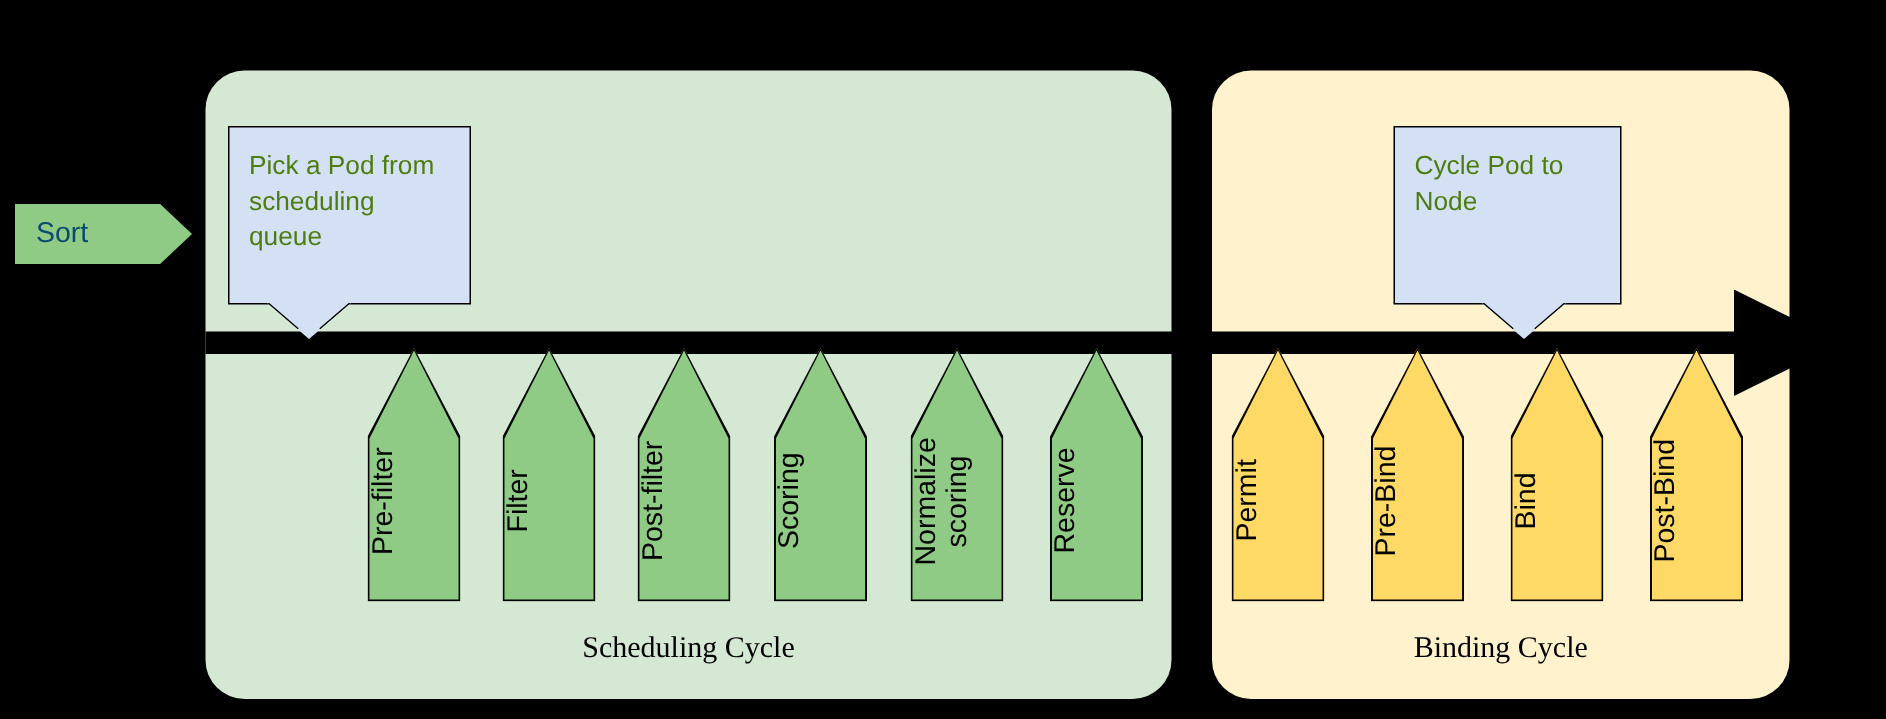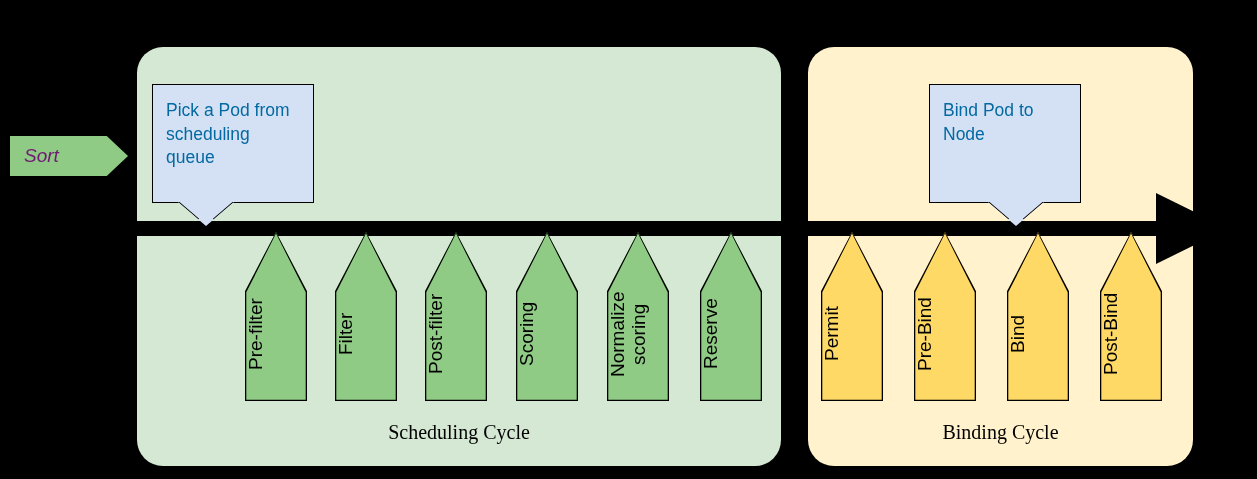--- a/index.html
+++ b/index.html
@@ -28,23 +28,22 @@
     background: #8FCB84;
     -webkit-clip-path: polygon(0 0, 82% 0, 100% 50%, 82% 100%, 0 100%);
     clip-path: polygon(0 0, 82% 0, 100% 50%, 82% 100%, 0 100%);
   }
   .sort-arrow span {
     position: absolute;
     left: 14px;
     top: 50%;
     transform: translateY(-50%);
     font-size: 19px;
-    color: #701a75;
+    color: #0c4a6e;
     white-space: nowrap;
-    font-style: italic;
   }
 
   
   .panel {
     position: absolute;
     border-radius: 26px;
   }
   #scheduling-panel {
     left: 137px;
     top: 47px;
@@ -95,21 +94,21 @@
   .callout {
     position: absolute;
     background: #D4E1F5;
     border: 1px solid #000;
     box-sizing: border-box;
   }
   .callout-text {
     padding: 14px 13px;
     font-size: 17.5px;
     line-height: 1.35;
-    color: #0369a1;
+    color: #4d7c0f;
     white-space: pre-line;
   }
   .callout-tail {
     position: absolute;
     top: 100%;
     width: 56px;
     height: 24px;
     background: #D4E1F5;
     -webkit-clip-path: polygon(0 0, 100% 0, 50% 100%);
     clip-path: polygon(0 0, 100% 0, 50% 100%);
@@ -272,17 +271,17 @@
     <div class="plugin-label">Post-Bind</div>
   </div>
 
   <div class="callout" id="callout-pick">
     <div class="callout-text">Pick a Pod from scheduling queue</div>
     <div class="callout-tail"></div>
   </div>
 
 
   <div class="callout" id="callout-bind">
-    <div class="callout-text">Bind Pod to Node</div>
+    <div class="callout-text">Cycle Pod to Node</div>
     <div class="callout-tail"></div>
   </div>
 
 </div>
 
 </body></html>

